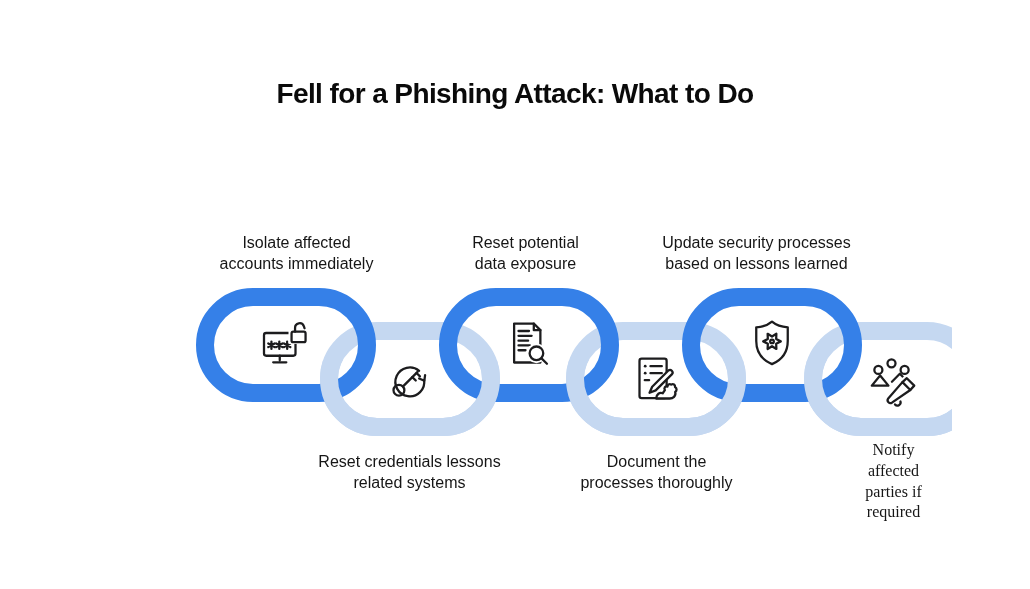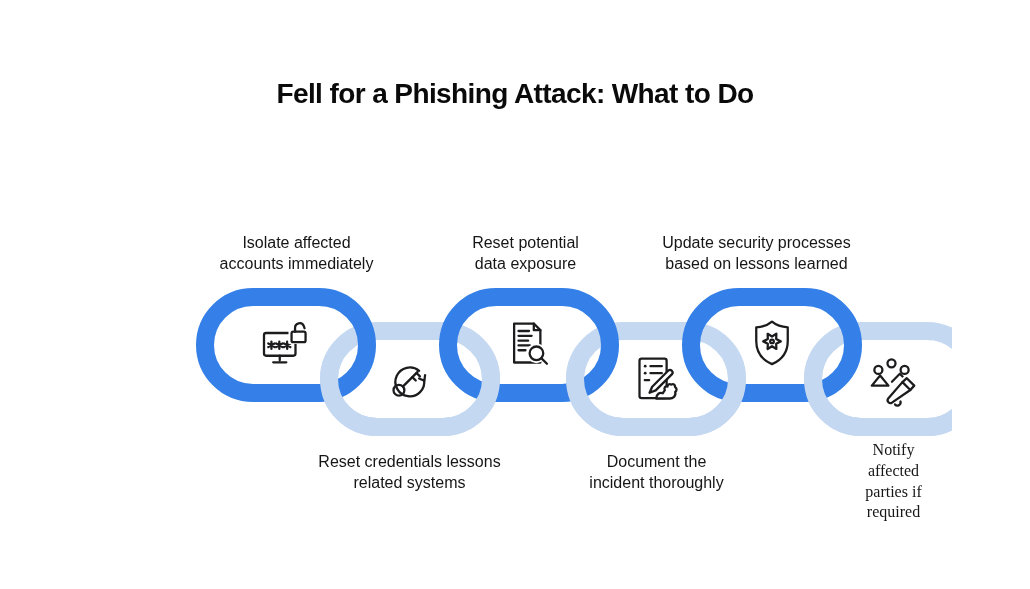--- a/index.html
+++ b/index.html
@@ -92,21 +92,21 @@
     </g>
   </svg>
 
   <div class="step-label" style="left:218px; top:233px;">Isolate affected
 accounts immediately</div>
   <div class="step-label" style="left:331px; top:452px;">Reset credentials lessons
 related systems</div>
   <div class="step-label" style="left:447px; top:233px;">Reset potential
 data exposure</div>
   <div class="step-label" style="left:578px; top:452px;">Document the
-incident thoroughly</div>
+processes thoroughly</div>
   <div class="step-label" style="left:650px; top:233px;margin-left:28px;">Update security processes
 based on lessons learned</div>
   <div class="step-label" style="left:815px; top:440px;font-family:Liberation Serif, serif;">Notify affected
 parties if required</div>
 
   <svg class="icon" style="left:178px; top:319px;" width="56" height="56" viewBox="0 0 64 64">
     <rect class="ink" x="8" y="16" width="36" height="26" rx="2.5"></rect>
     <g class="ink">
       <path d="M16.5 25.8 V34.2 M12.9 27.9 L20.1 32.1 M12.9 32.1 L20.1 27.9"></path>
       <path d="M25.5 25.8 V34.2 M21.9 27.9 L29.1 32.1 M21.9 32.1 L29.1 27.9"></path>

